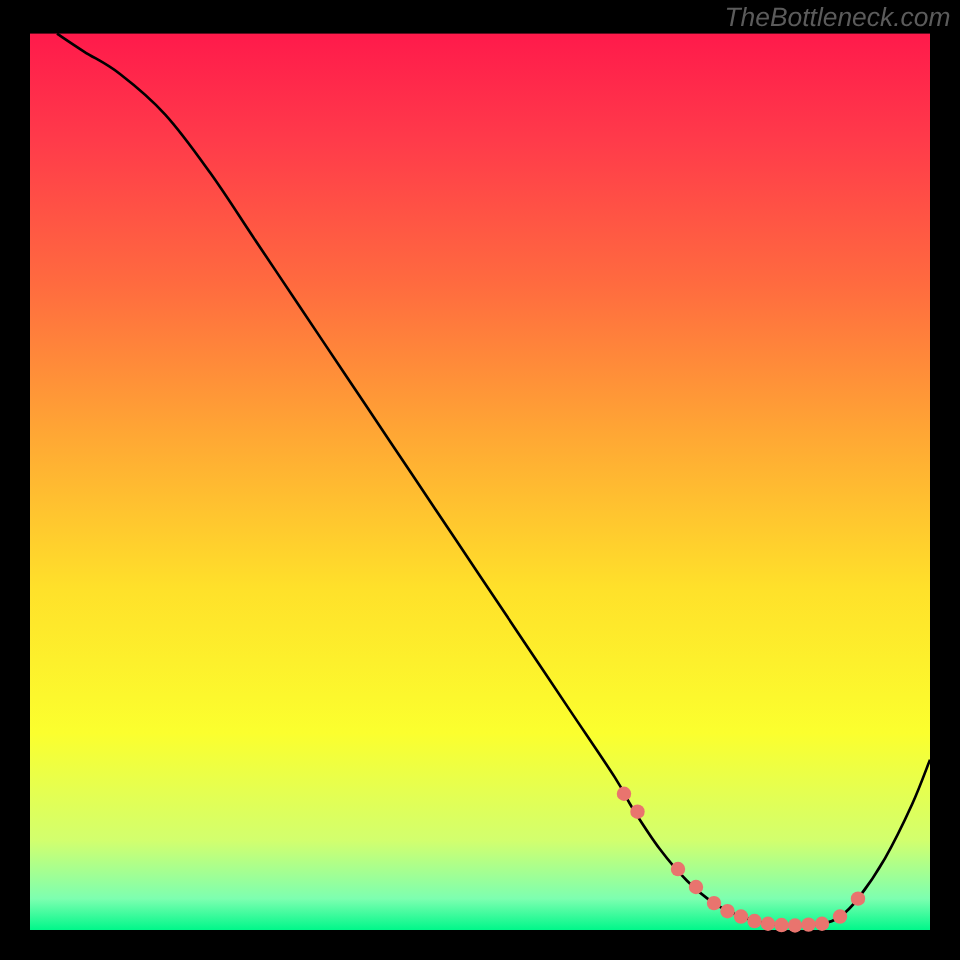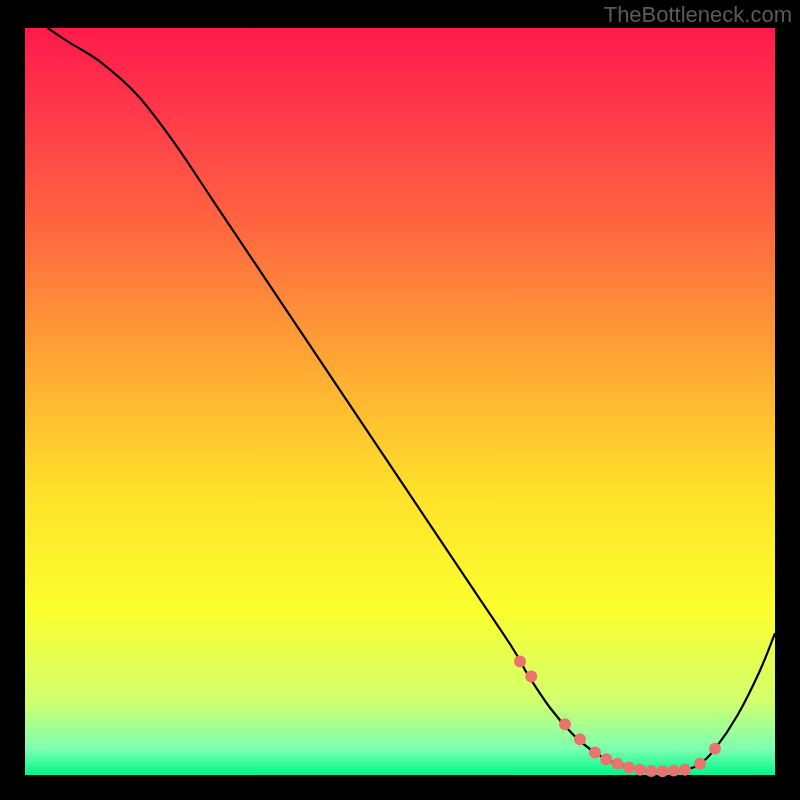--- a/index.html
+++ b/index.html
@@ -9,20 +9,21 @@
     height: 800px;
     background: #000;
     overflow: hidden;
     font-family: Arial, Helvetica, sans-serif;
   }
   .frame {
     position: relative;
     width: 800px;
     height: 800px;
     background: #000;
+    font-style: italic;
   }
   .watermark {
     position: absolute;
     top: 2px;
     right: 8px;
     color: #5b5b5b;
     font-size: 22px;
     font-weight: 500;
     z-index: 10;
   }

